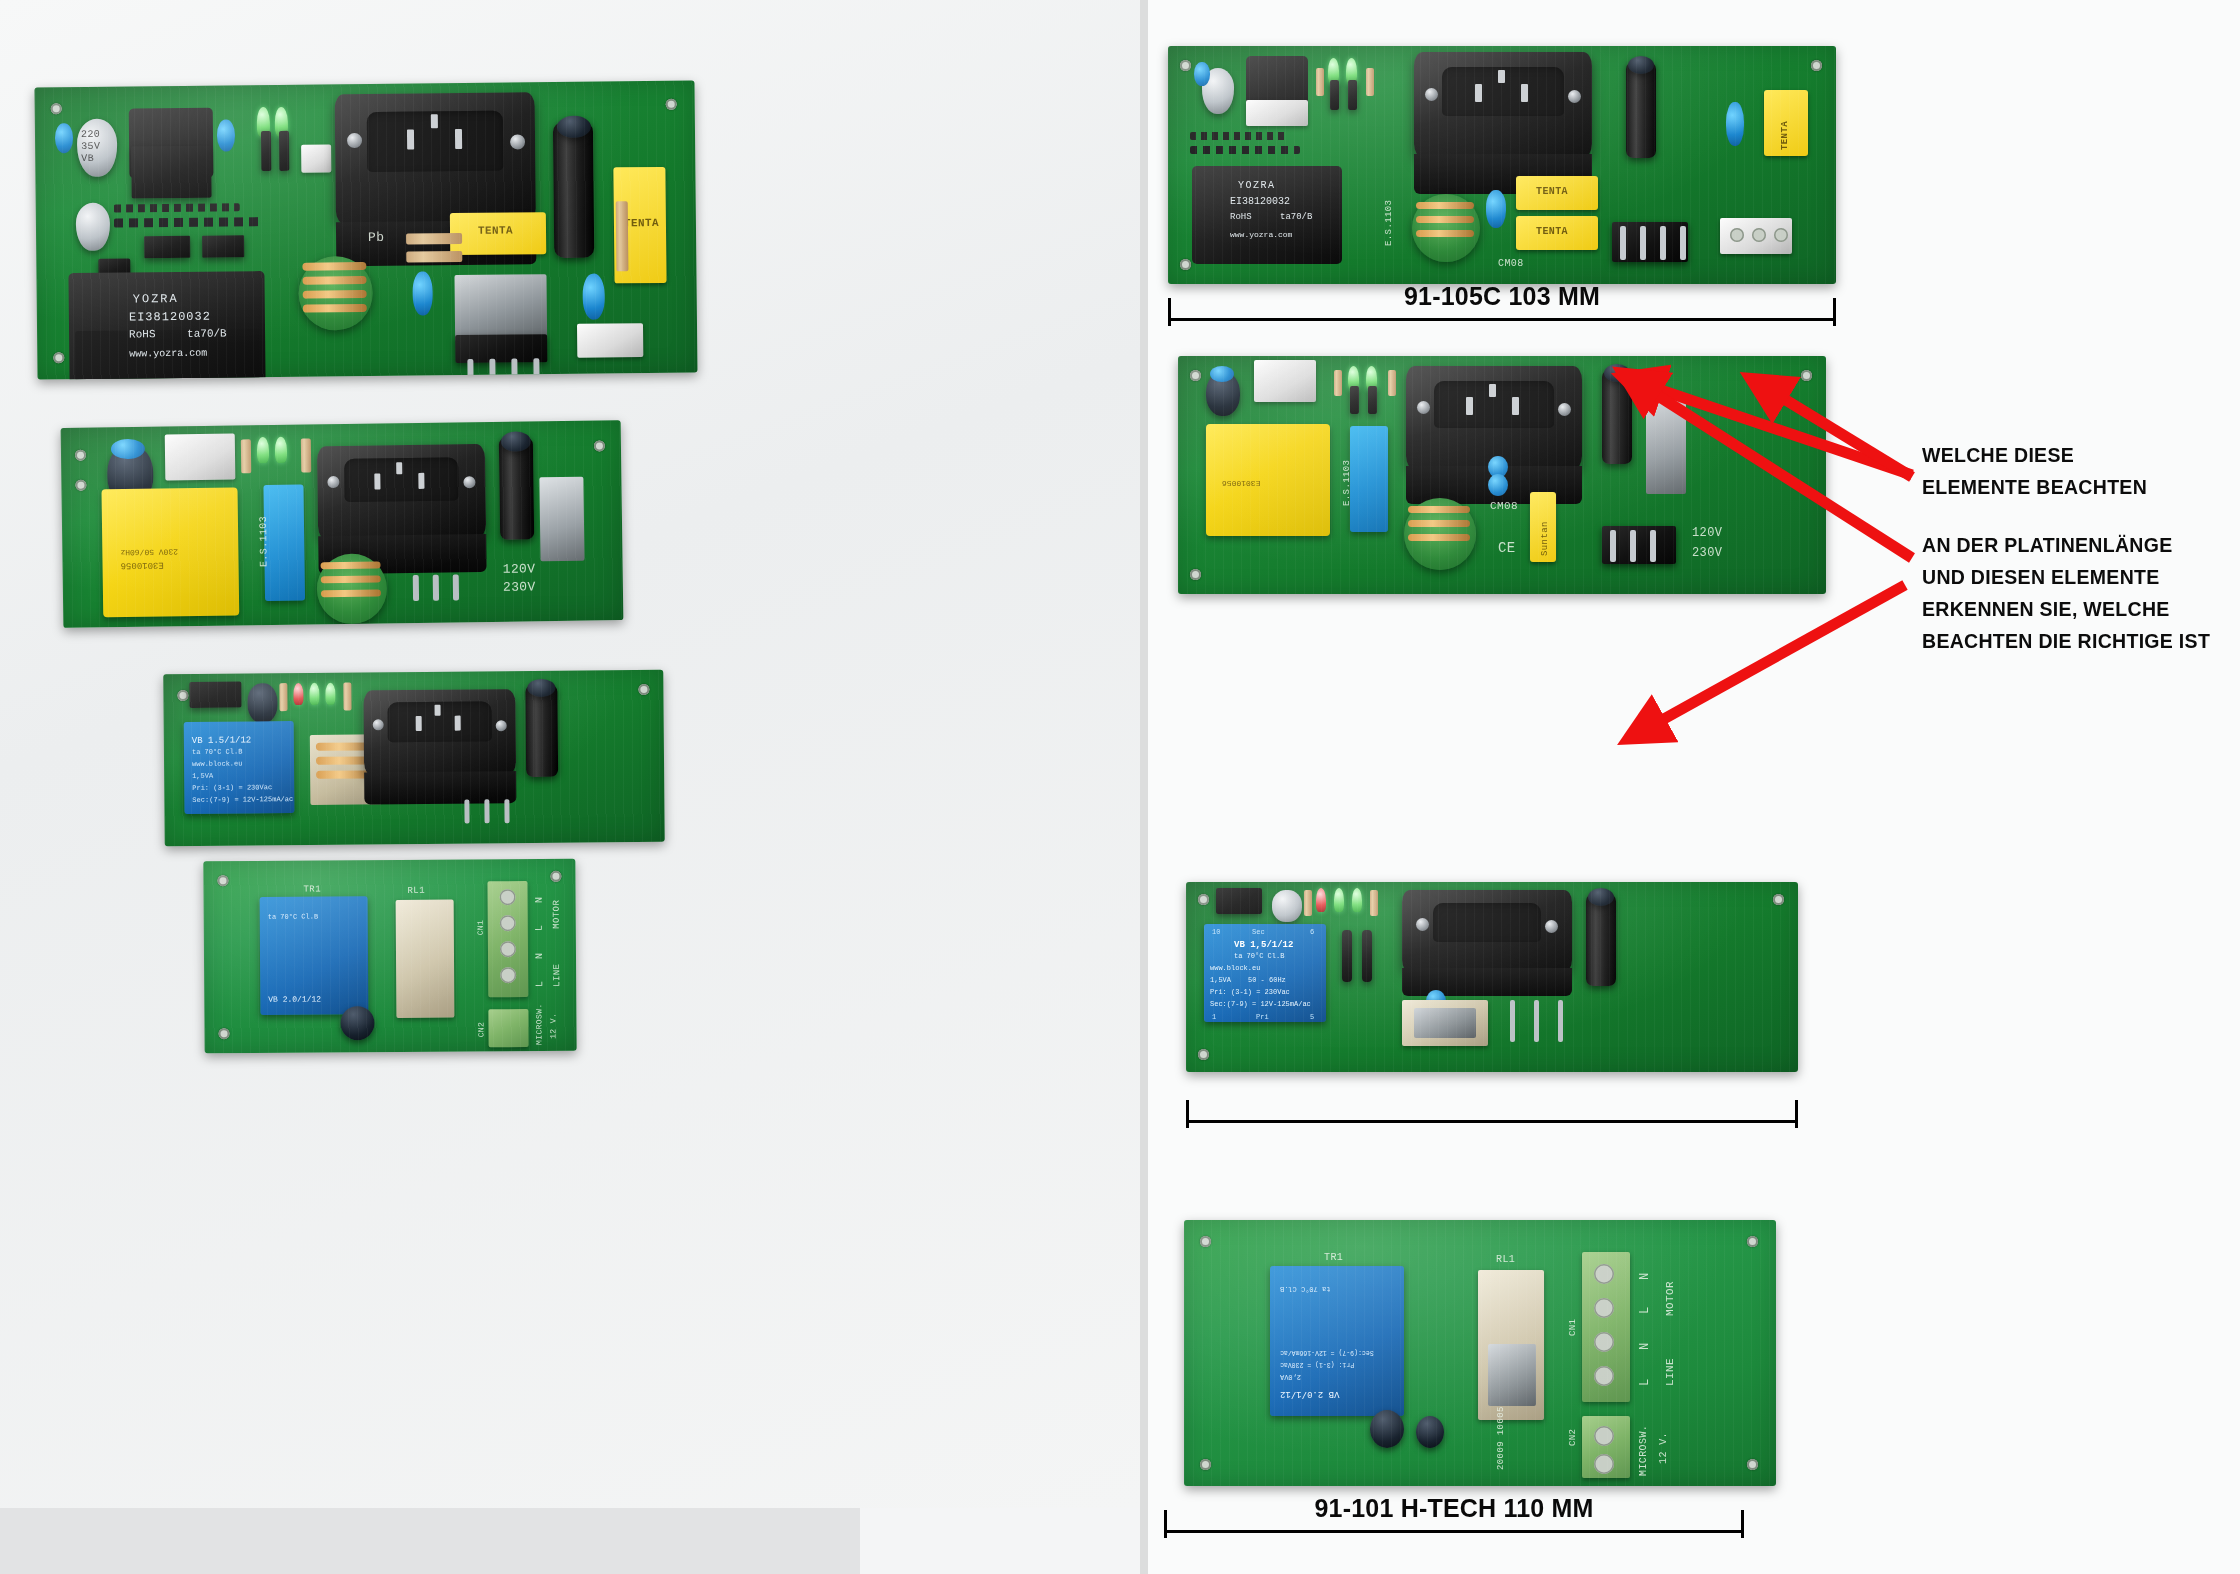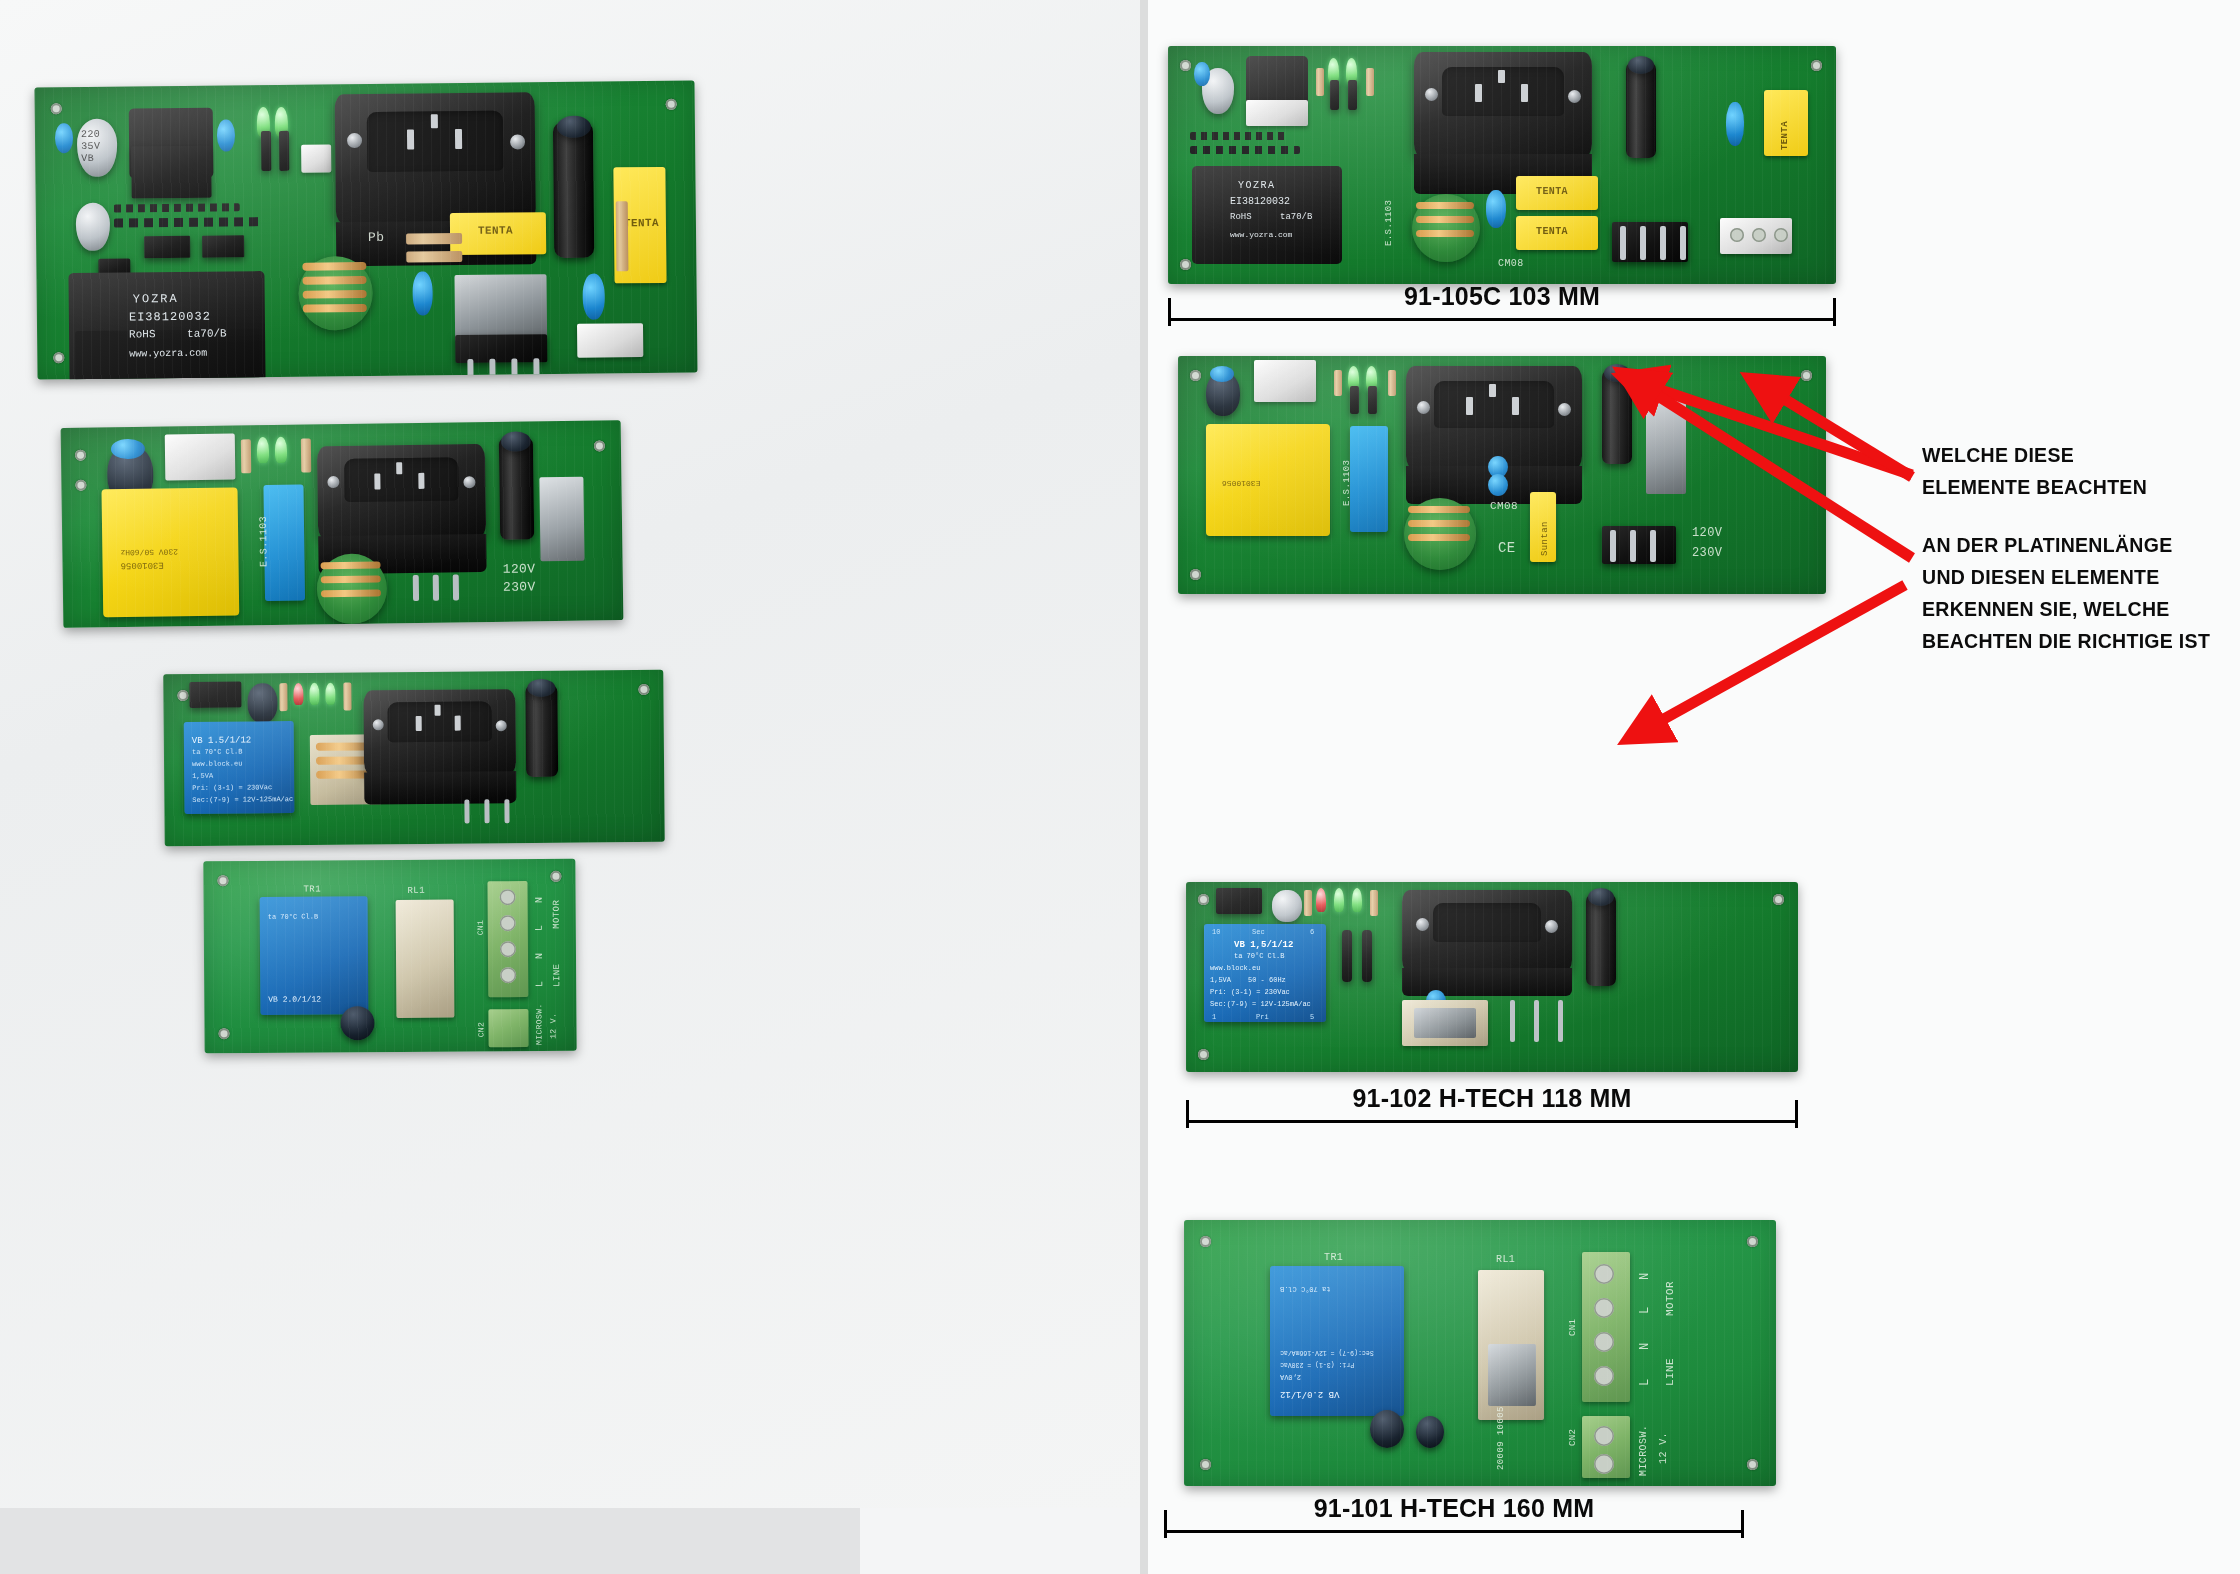--- a/index.html
+++ b/index.html
@@ -469,21 +469,20 @@
     <div class="cmp" style="left:228px;top:126px;width:62px;height:30px;background:linear-gradient(150deg,#cfd4d8,#8b9296 60%,#5b6165);border-radius:2px;"></div>
     <div class="cmp" style="left:324px;top:118px;width:5px;height:42px;background:#bcc2c6;"></div>
     <div class="cmp" style="left:348px;top:118px;width:5px;height:42px;background:#bcc2c6;"></div>
     <div class="cmp" style="left:372px;top:118px;width:5px;height:42px;background:#bcc2c6;"></div>
   </div>
 
   <div class="dim" style="left:1186px;top:1088px;width:612px;">
     <div class="tick l"></div>
       <div class="tick r"></div>
       <div class="bar"></div>
-    <div class="cap">91-102 H-TECH 118 MM</div>
   </div>
 
   <div class="pcb mint" style="left:1184px;top:1220px;width:592px;height:266px;">
     <div class="hole" style="left:16px;top:16px;"></div>
     <div class="hole" style="left:16px;bottom:16px;"></div>
     <div class="hole" style="right:18px;top:16px;"></div>
     <div class="hole" style="right:18px;bottom:16px;"></div>
 
     <div class="cmp bluedeep" style="left:86px;top:46px;width:134px;height:150px;"></div>
     <div class="silk" style="left:140px;top:32px;font-size:10px;">TR1</div>
@@ -520,21 +519,21 @@
     <div class="silk rot" style="left:384px;top:226px;font-size:9px;">CN2</div>
     <div class="silk rot" style="left:454px;top:256px;font-size:10px;">MICROSW.</div>
     <div class="silk rot" style="left:474px;top:244px;font-size:10px;">12 V.</div>
     <div class="silk rot" style="left:312px;top:250px;font-size:9px;">20009 10005</div>
   </div>
 
   <div class="dim" style="left:1164px;top:1498px;width:580px;">
     <div class="tick l"></div>
       <div class="tick r"></div>
       <div class="bar"></div>
-    <div class="cap">91-101 H-TECH 160 MM</div>
+    <div class="cap">91-101 H-TECH 110 MM</div>
   </div>
 
   <svg class="arrow-layer" viewBox="0 0 2240 1574" xmlns="http://www.w3.org/2000/svg">
     <defs>
       <marker id="ah" markerWidth="5" markerHeight="5" refX="2.2" refY="2.5" orient="auto" markerUnits="strokeWidth">
         <path d="M0,0 L5,2.5 L0,5 z" fill="#ee1111"></path>
       </marker>
     </defs>
 
     <g>

